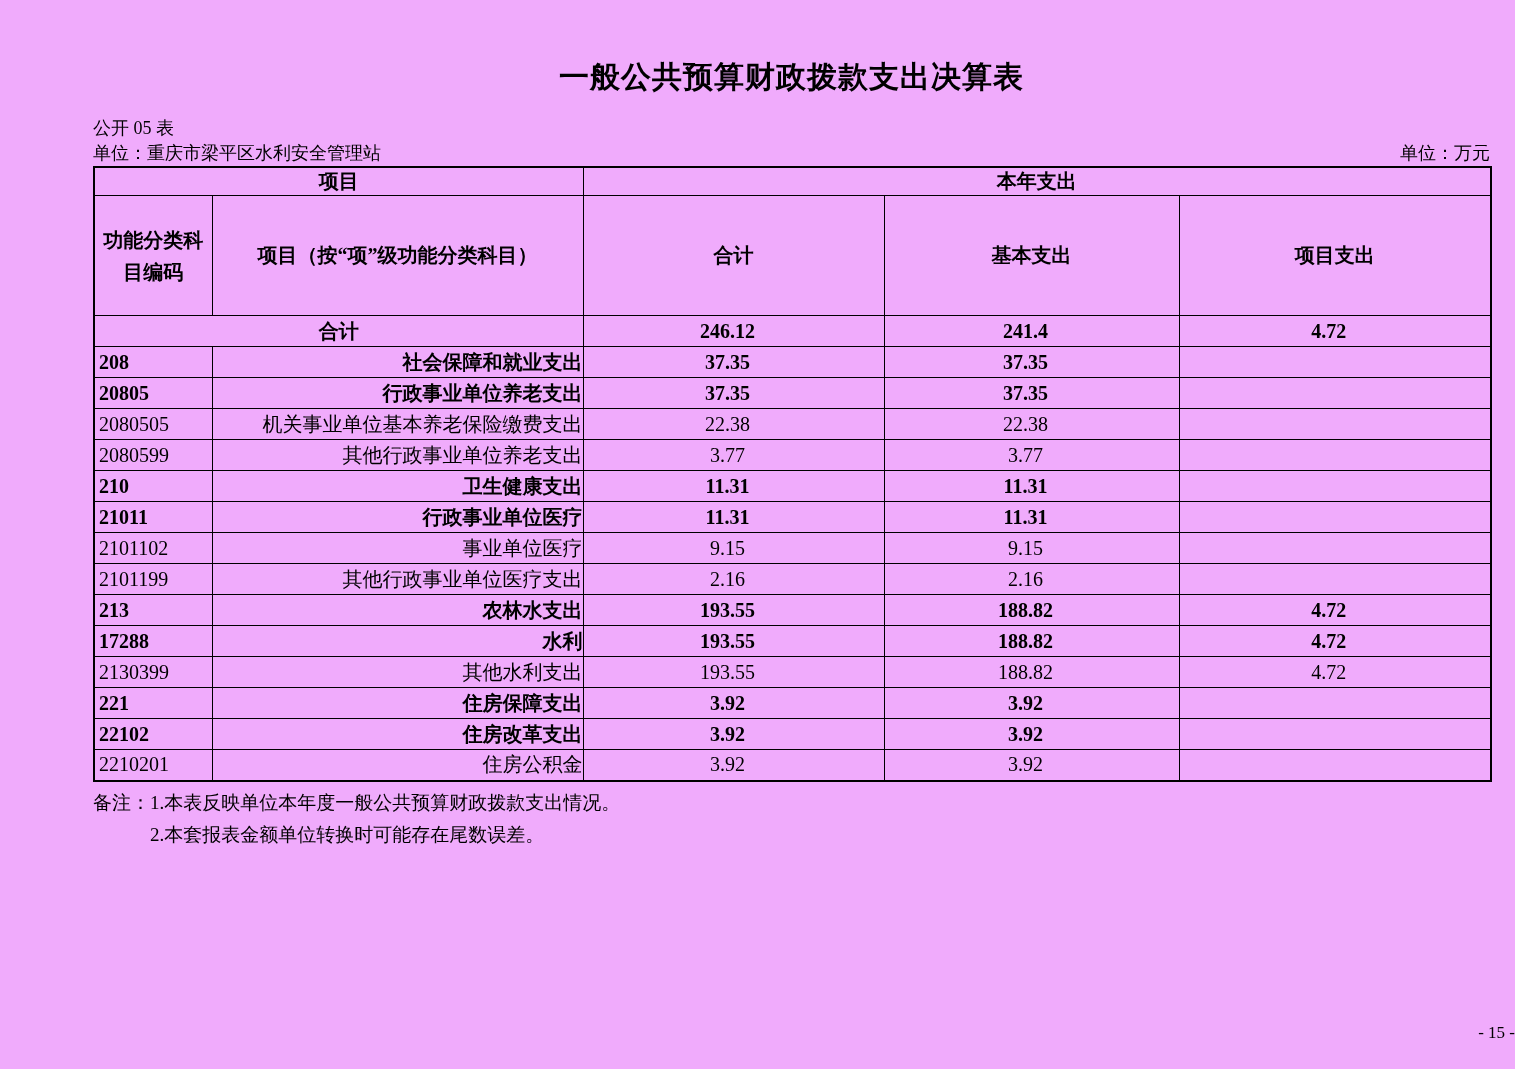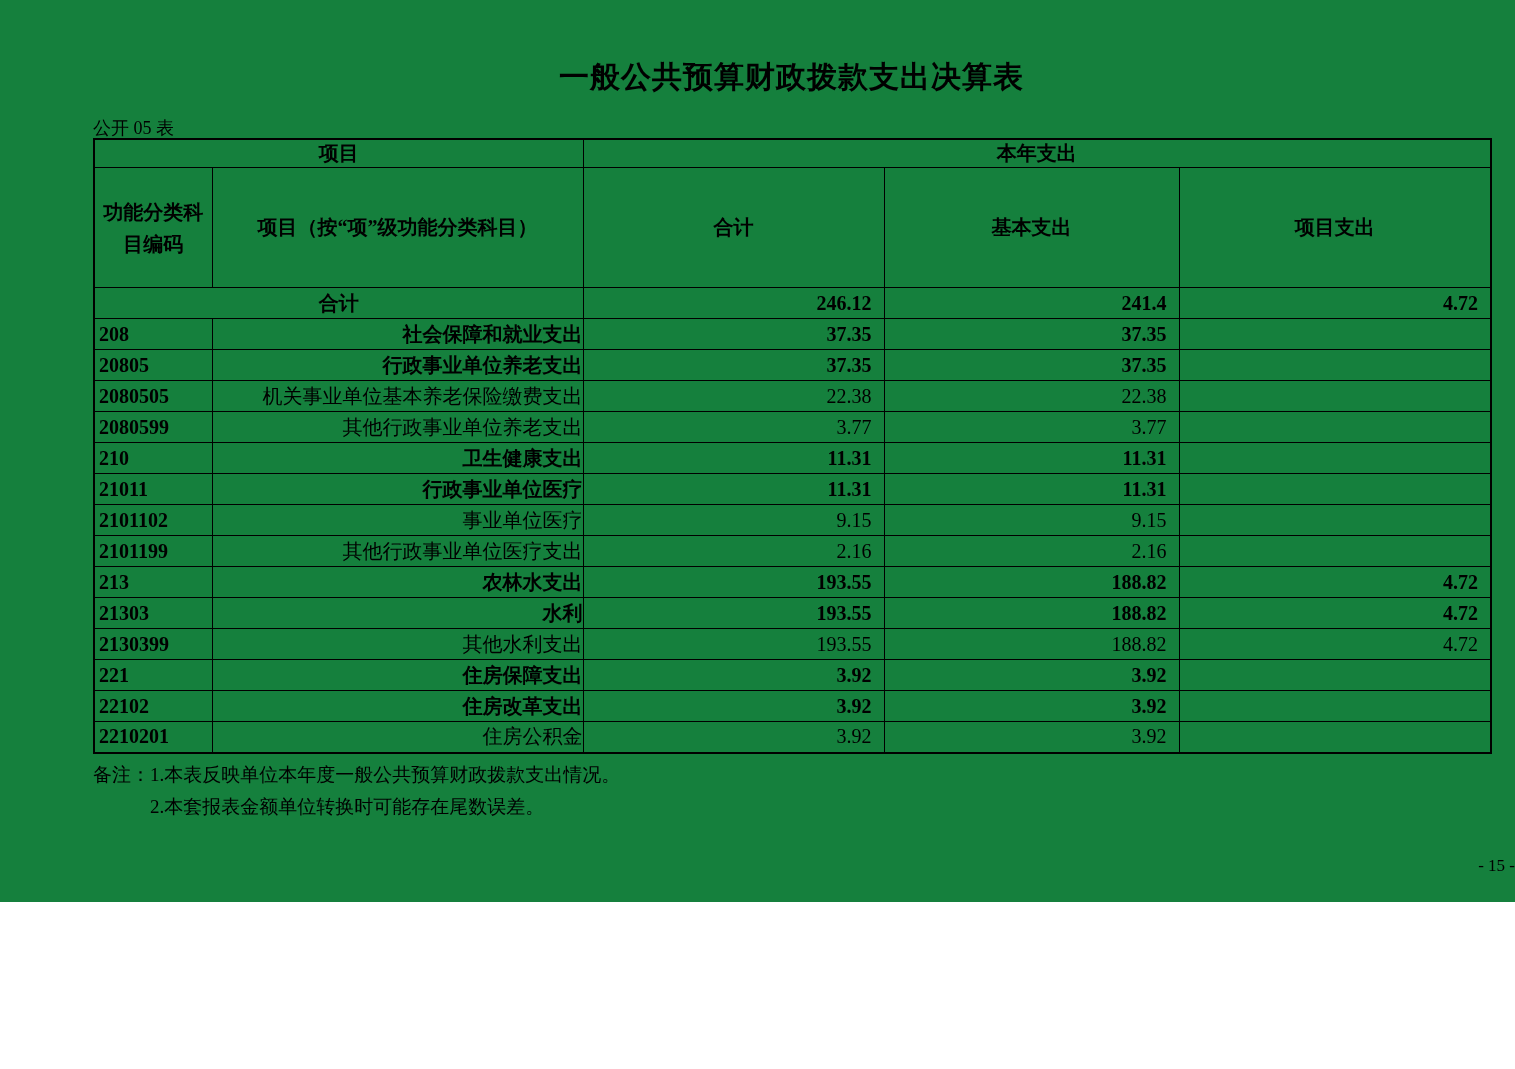--- a/index.html
+++ b/index.html
@@ -3,22 +3,22 @@
 <meta charset="utf-8">
 <style>
   html, body {
     margin: 0;
     padding: 0;
     background: #ffffff;
   }
   .page {
     position: relative;
     width: 1515px;
-    height: 902px;
-    background: #15803d;
+    height: 1069px;
+    background: #f0abfc;
     color: #000000;
     font-family: "Liberation Serif", "DejaVu Serif", serif;
     overflow: hidden;
     box-sizing: border-box;
   }
   .content {
     position: absolute;
     left: 93px;
     top: 0;
     width: 1397px;
@@ -66,23 +66,23 @@
     line-height: 1.6;
     padding: 0 6px;
   }
   .budget-table tbody tr { height: 31px; }
   .budget-table th {
     font-weight: bold;
     text-align: center;
     vertical-align: middle;
   }
   .budget-table td { vertical-align: middle; }
-  .budget-table td.code-cell  { text-align: left;  padding-left: 4px; font-weight: bold; }
+  .budget-table td.code-cell  { text-align: left;  padding-left: 4px; }
   .budget-table td.name-cell  { text-align: right;  padding-left: 5px; }
-  .budget-table td.num-cell   { text-align: right; padding-right: 12px; }
+  .budget-table td.num-cell   { text-align: center; padding-right: 12px; }
   .budget-table td.center-cell{ text-align: center; }
   .budget-table tr.bold td { font-weight: bold; }
   .notes {
     margin-top: 5px;
     font-size: 19px;
     line-height: 32px;
   }
   .note-line-2 { padding-left: 57px; }
   .page-number {
     position: absolute;
@@ -96,20 +96,24 @@
 </head>
 <body>
 
 <div class="page">
   <div class="content">
 
     <h1 class="title">一般公共预算财政拨款支出决算表</h1>
 
     <div class="doc-no">公开 05 表</div>
 
+    <div class="meta-row">
+      <span>单位：重庆市梁平区水利安全管理站</span>
+      <span>单位：万元</span>
+    </div>
 
     <table class="budget-table">
       <colgroup>
         <col style="width:118px">
         <col style="width:371px">
         <col style="width:301px">
         <col style="width:295px">
         <col style="width:312px">
       </colgroup>
       <thead>
@@ -189,21 +193,21 @@
     <td class="num-cell"></td>
   </tr>
           <tr class="bold">
     <td class="code-cell">213</td>
     <td class="name-cell">农林水支出</td>
     <td class="num-cell">193.55</td>
     <td class="num-cell">188.82</td>
     <td class="num-cell">4.72</td>
   </tr>
           <tr class="bold">
-    <td class="code-cell">21303</td>
+    <td class="code-cell">17288</td>
     <td class="name-cell">水利</td>
     <td class="num-cell">193.55</td>
     <td class="num-cell">188.82</td>
     <td class="num-cell">4.72</td>
   </tr>
           <tr>
     <td class="code-cell">2130399</td>
     <td class="name-cell">其他水利支出</td>
     <td class="num-cell">193.55</td>
     <td class="num-cell">188.82</td>

